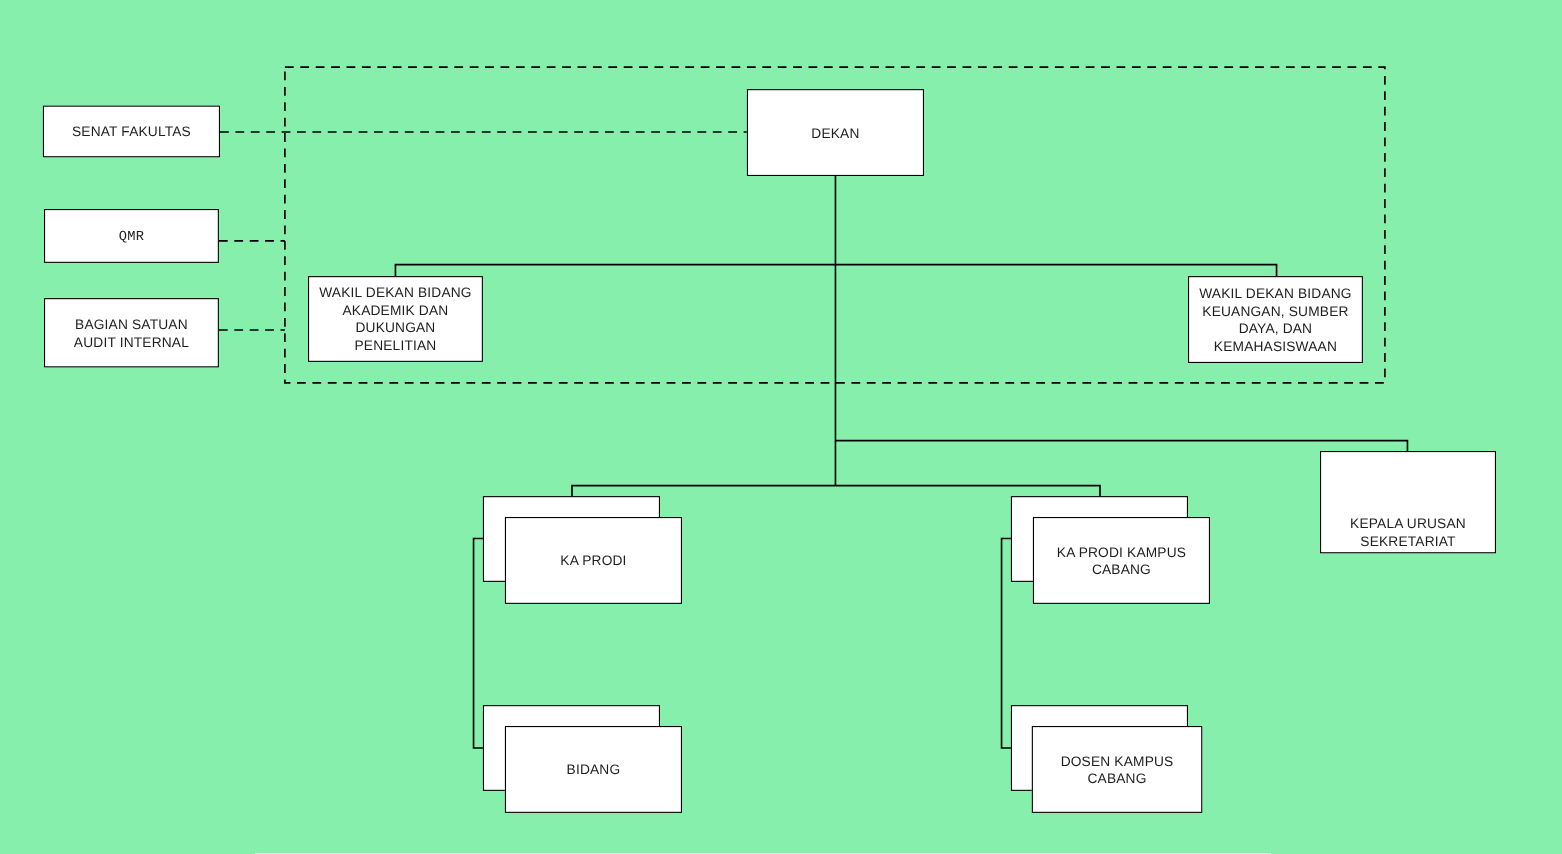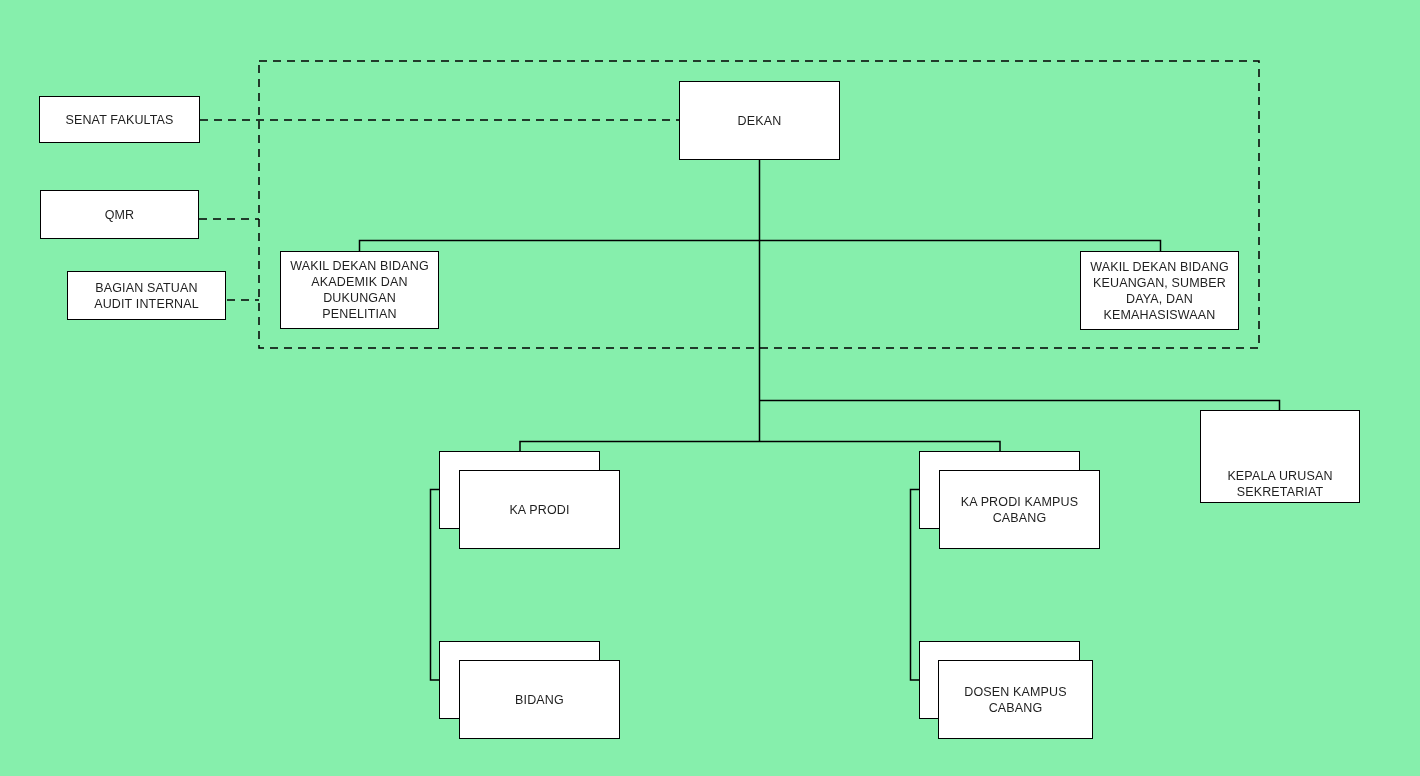--- a/index.html
+++ b/index.html
@@ -58,24 +58,24 @@
     <path d="M359.5 251 V240.5 H1160.5 V251" fill="none" stroke="#000000" stroke-width="1.5"></path>
     <path d="M759.5 400.5 H1279.5 V410" fill="none" stroke="#000000" stroke-width="1.5"></path>
     <path d="M520 451 V441.5 H1000 V451" fill="none" stroke="#000000" stroke-width="1.5"></path>
     <path d="M440 489.5 H430.5 V680 H440" fill="none" stroke="#000000" stroke-width="1.5"></path>
     <path d="M920 489.5 H910.5 V680 H920" fill="none" stroke="#000000" stroke-width="1.5"></path>
   </svg>
 
   <div class="node" style="left:39px; top:96px; width:161px; height:47px;">
     <span class="label">SENAT FAKULTAS</span>
   </div>
-  <div class="node" style="left:40px; top:190px; width:159px; height:49px;">
+  <div class="node" style="left:40px; top:190px; width:159px; height:49px;font-family:Liberation Mono, monospace;">
     <span class="label">QMR</span>
   </div>
-  <div class="node" style="left:40px; top:271px; width:159px; height:49px;margin-left:27px;">
+  <div class="node" style="left:40px; top:271px; width:159px; height:63px;">
     <span class="label">BAGIAN SATUAN
 AUDIT INTERNAL</span>
   </div>
 
   <div class="node" style="left:679px; top:81px; width:161px; height:79px;">
     <span class="label">DEKAN</span>
   </div>
   <div class="node" style="left:280px; top:251px; width:159px; height:78px;">
     <span class="label">WAKIL DEKAN BIDANG
 AKADEMIK DAN

